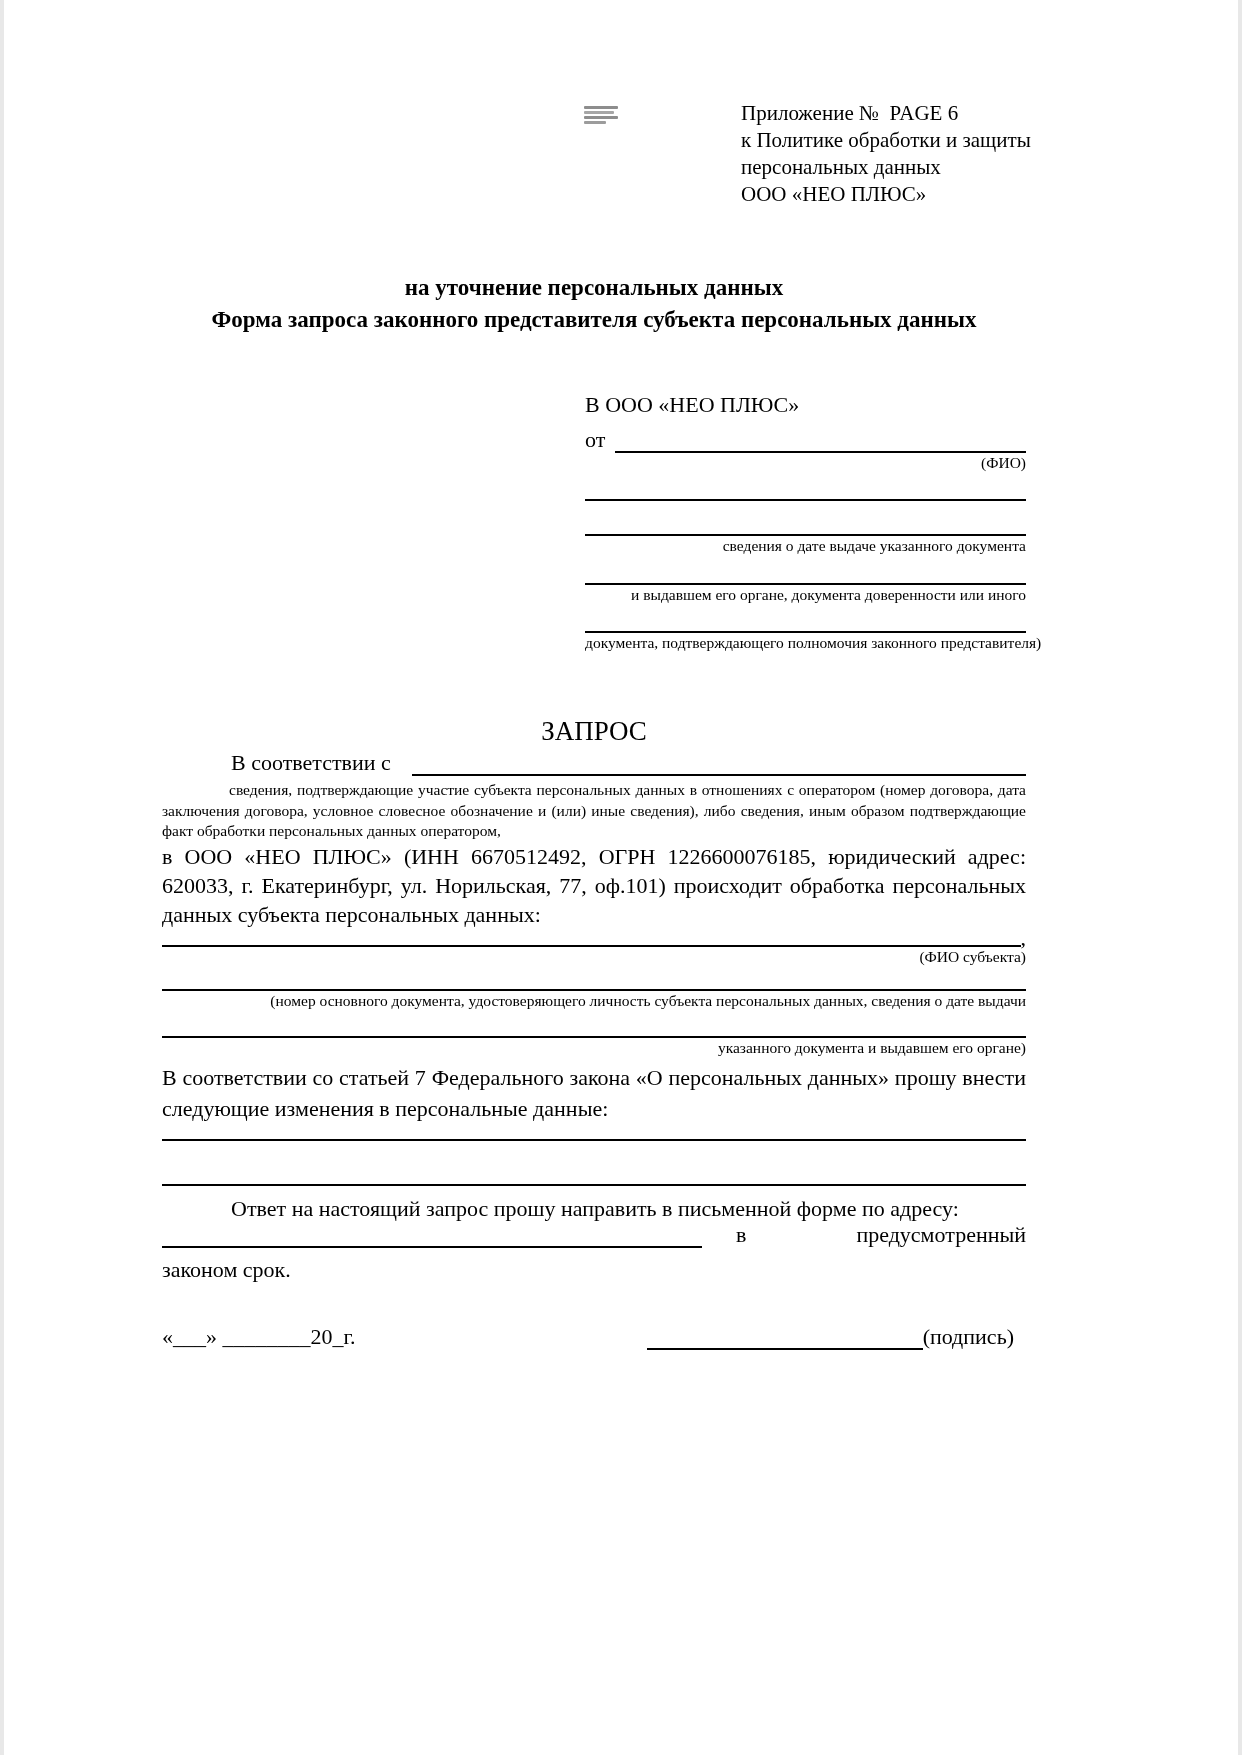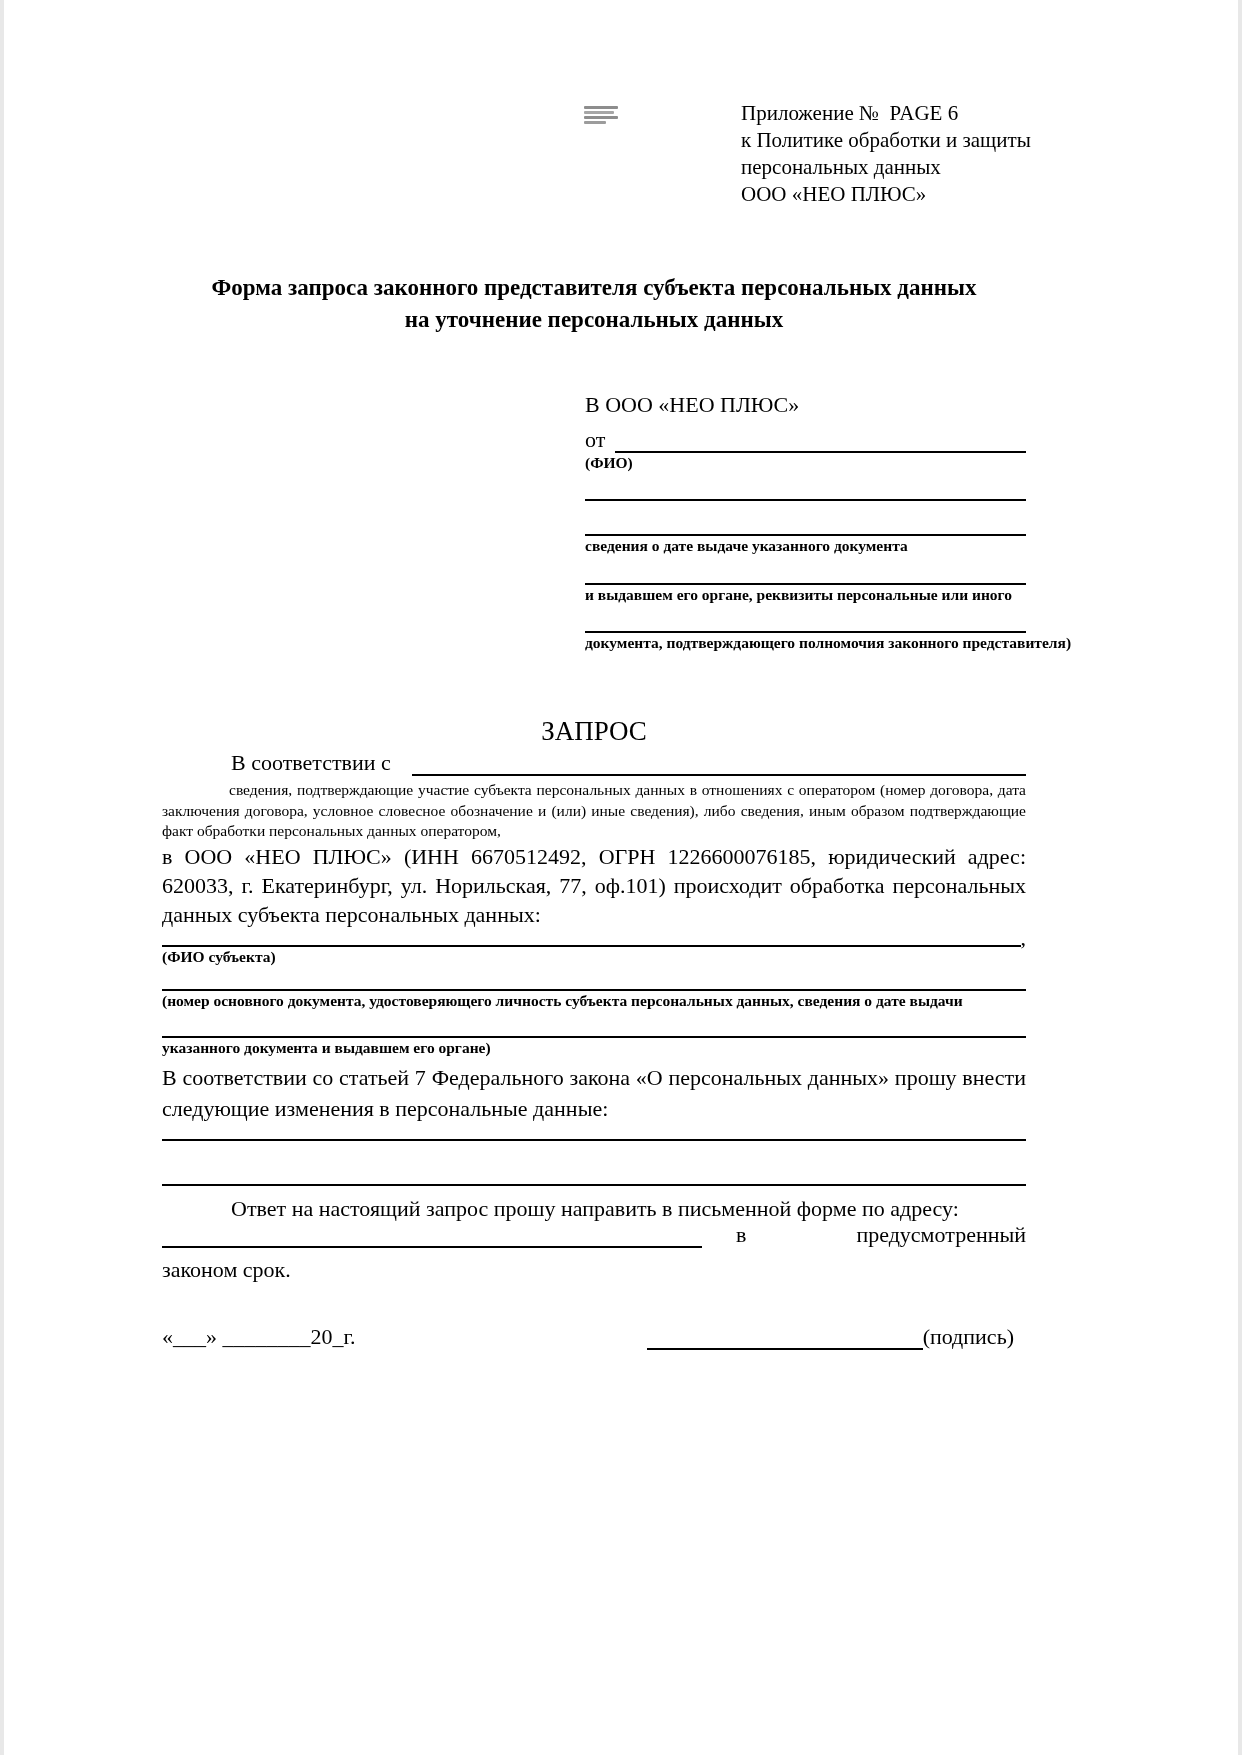--- a/index.html
+++ b/index.html
@@ -35,21 +35,21 @@
     font-size:23px; line-height:32px;
   }
 
   
   .addressee { position:absolute; left:581px; top:392px; width:441px; font-size:22px; }
   .addr-to { height:28px; }
   .from-row { display:flex; margin-top:7px; height:26px;text-align:right; }
   .from-label { white-space:nowrap; }
   .fill { border-bottom:2px solid #000; }
   .from-row .fill { flex:1 1 auto; margin-left:10px; }
-  .caption { text-align:left; font-size:15.5px; line-height:20px; height:20px; white-space:nowrap;font-weight:bold; }
+  .caption { text-align:right; font-size:15.5px; line-height:20px; height:20px; white-space:nowrap; }
   .fld { border-bottom:2px solid #000; width:100%; }
   .fld.g2 { height:28px; } .fld.g3 { height:35px; } .fld.g4 { height:29px; } .fld.g5 { height:28px; }
 
   
   .content { position:absolute; left:158px; top:716px; width:864px; font-size:22px; }
   .zapros { text-align:center; font-size:27px; height:34px; }
   .intro-row { display:flex; padding-left:69px; height:26px;gap:13px; }
   .intro-prefix { white-space:nowrap; }
   .intro-row .fill { flex:1 1 auto; margin-left:8px; }
   .footnote {
@@ -90,39 +90,39 @@
   </div>
 
   <div class="header-text">
     <div class="pre">Приложение №  PAGE 6</div>
     <div>к Политике обработки и защиты</div>
     <div>персональных данных</div>
     <div>ООО «НЕО ПЛЮС»</div>
   </div>
 
   <div class="title">
+    <div>на уточнение персональных данных</div>
     <div>Форма запроса законного представителя субъекта персональных данных</div>
-    <div>на уточнение персональных данных</div>
   </div>
 
   <div class="addressee">
     <div class="addr-to">В ООО «НЕО ПЛЮС»</div>
     <div class="from-row">
       <span class="from-label">от</span>
       <span class="fill"></span>
     </div>
     <div class="caption">(ФИО)</div>
 
     <div class="fld g2"></div>
 
     <div class="fld g3"></div>
     <div class="caption">сведения о дате выдаче указанного документа</div>
 
     <div class="fld g4"></div>
-    <div class="caption">и выдавшем его органе, реквизиты персональные или иного</div>
+    <div class="caption">и выдавшем его органе, документа доверенности или иного</div>
 
     <div class="fld g5"></div>
     <div class="caption">документа, подтверждающего полномочия законного представителя)</div>
   </div>
 
   <div class="content">
 
     <div class="zapros">ЗАПРОС</div>
 
     <div class="intro-row">

